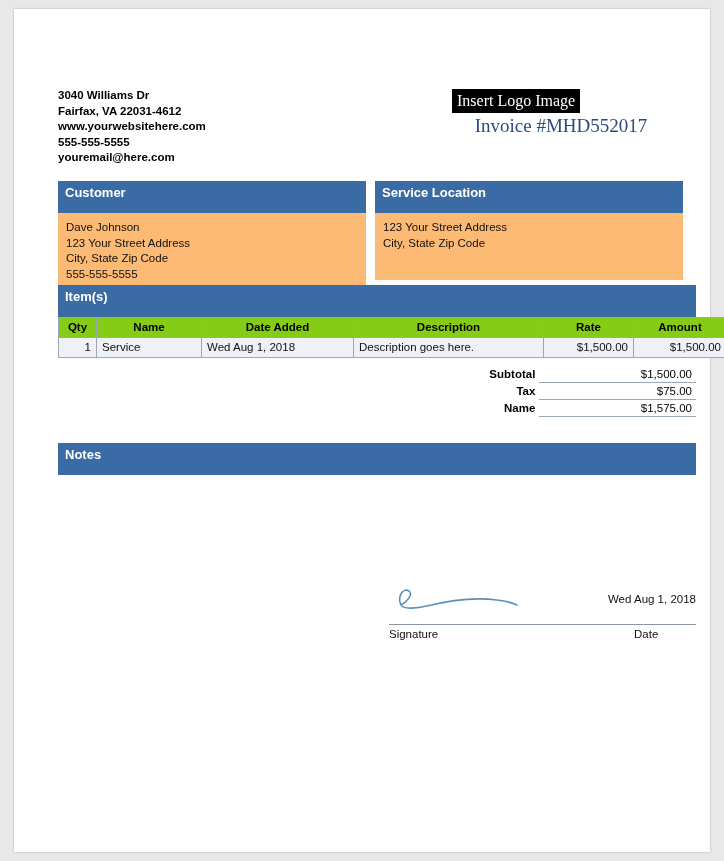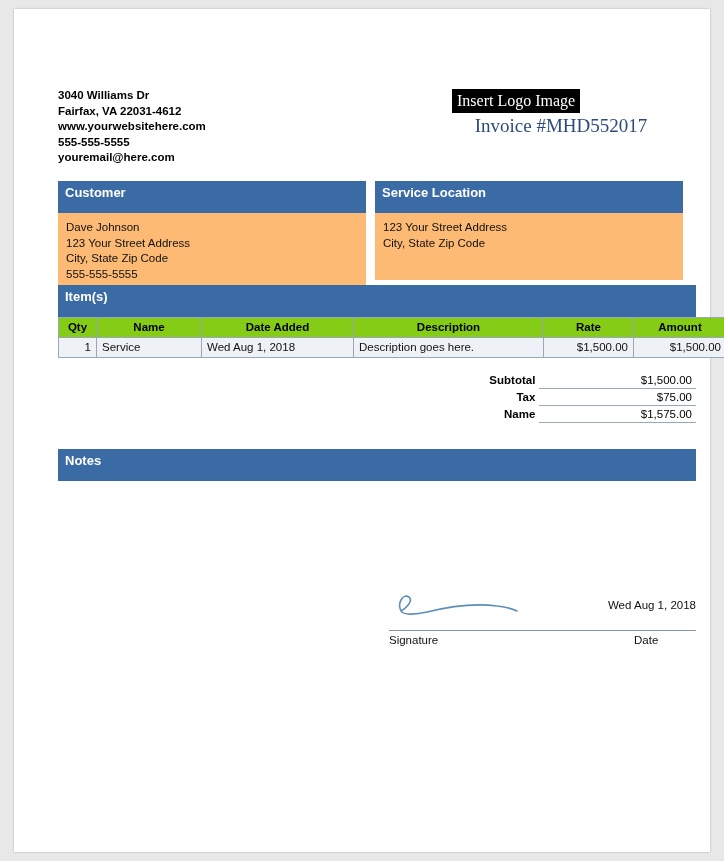--- a/index.html
+++ b/index.html
@@ -129,21 +129,21 @@
   table.items td {
     background: #eef1f6;
     border: 1px solid #9aa7b5;
     padding: 3px 5px 4px 5px;
     color: #111;
   }
   .ta-right { text-align: right; }
 
   
   .totals {
-    margin-top: 14px;
+    margin-top: 8px;
     margin-left: 14px;
     width: 638px;
     position: relative;
   }
   table.totals-table {
     border-collapse: collapse;
     font-size: 11.5px;
     margin-left: 382px;
     width: 256px;
   }

